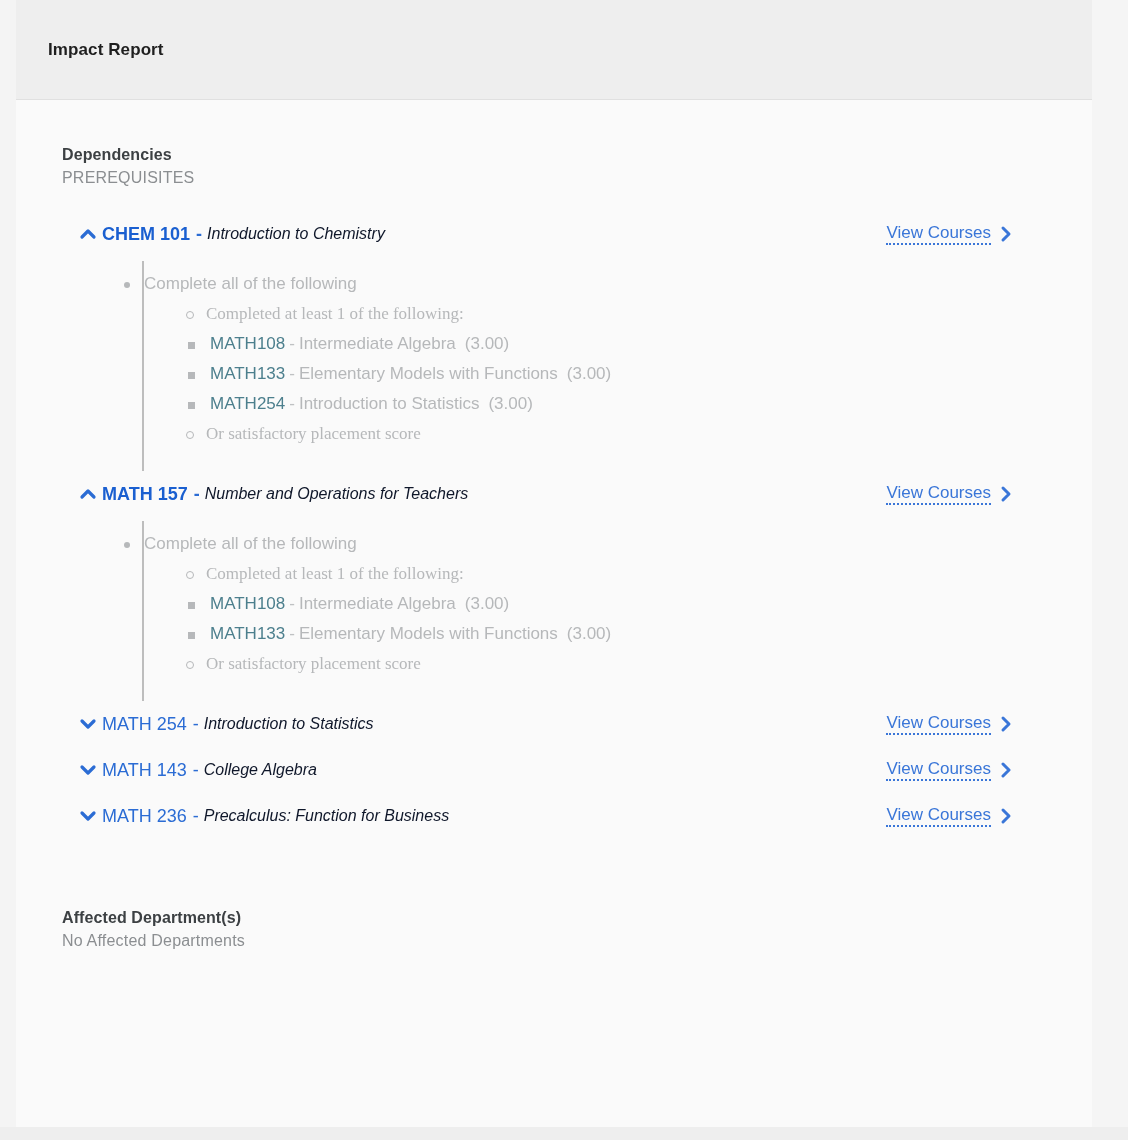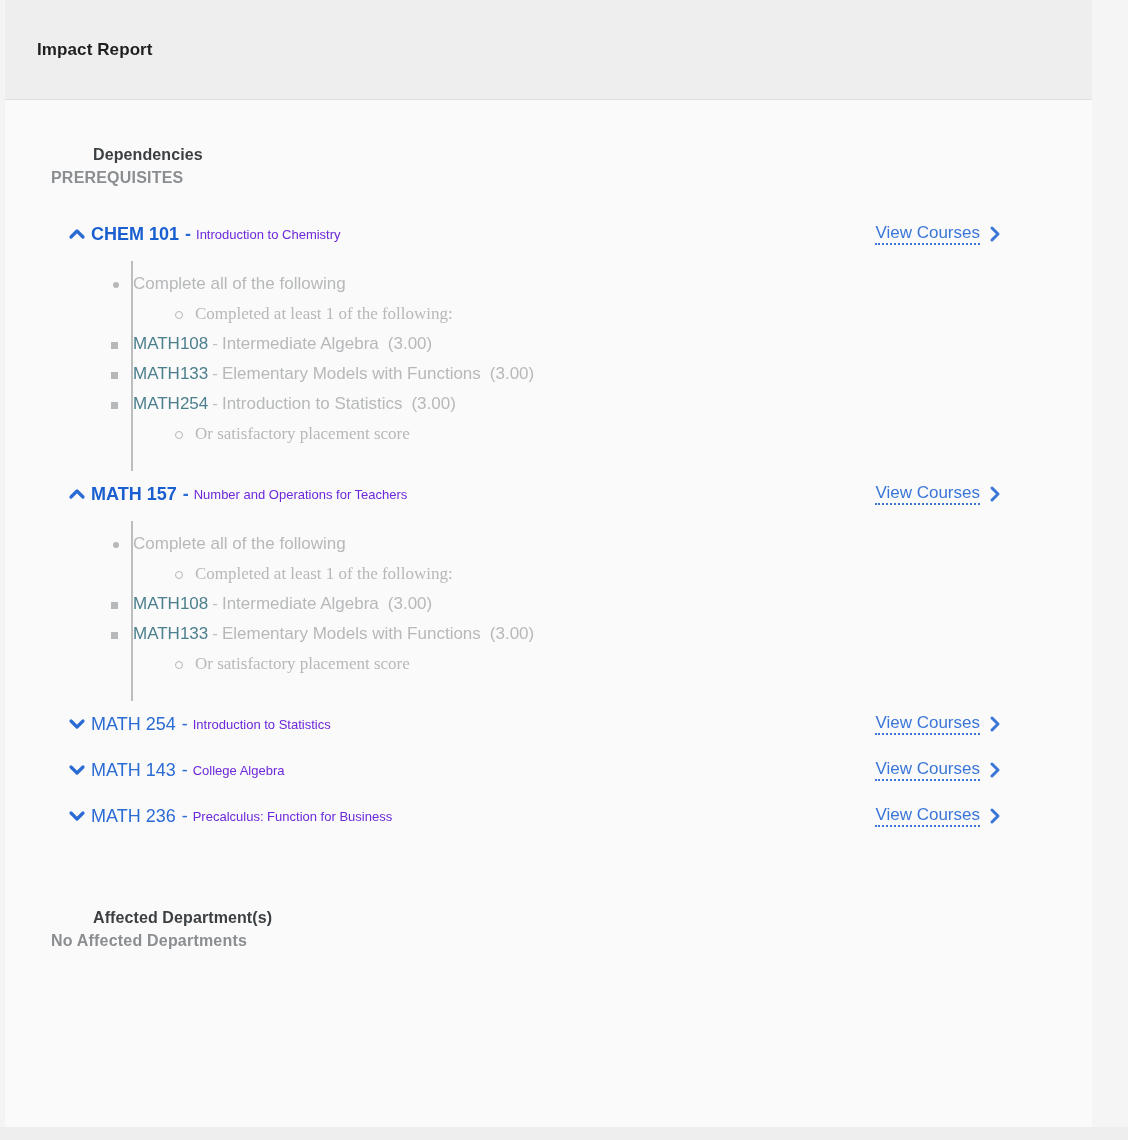--- a/index.html
+++ b/index.html
@@ -7,21 +7,21 @@
   html, body {
     width: 1128px;
     height: 1140px;
     background: #f4f4f4;
     font-family: "Liberation Sans", sans-serif;
     -webkit-font-smoothing: antialiased;
   }
 
   #panel {
     position: absolute;
-    left: 5px; top: 0;
+    left: 16px; top: 0;
     width: 1091px;
     height: 1127px;
     background: #fafafa;
     border-right: 1px solid #dcdcdc;
     overflow: hidden;
   }
 
   
   #panel-header {
     height: 100px;
@@ -39,28 +39,26 @@
   }
 
   
   #panel-body { padding: 46px 46px 0 46px; }
 
   .section-title {
     font-size: 16px;
     font-weight: bold;
     color: #3c4043;
     letter-spacing: .1px;
-    margin-left: 42px;
   }
   .section-sub {
     font-size: 16px;
     color: #8b8e91;
     margin-top: 5px;
     letter-spacing: .2px;
-    font-weight: bold;
   }
 
   
   #dependency-list { margin-top: 24px; }
 
   .dep-item { position: relative; }
 
   .dep-row {
     display: flex;
     align-items: center;
@@ -89,23 +87,24 @@
   .dep-item.expanded .dep-code { font-weight: bold; color: #1a5fd0; }
 
   .dep-dash {
     font-size: 18px;
     color: #2b6cd4;
     margin: 0 5px 0 6px;
   }
   .dep-item.expanded .dep-dash { font-weight: bold; }
 
   .dep-title {
-    font-size: 13px;
-    color: #6d28d9;
+    font-size: 16px;
+    color: #0f172a;
     white-space: nowrap;
+    font-style: italic;
   }
 
   .view-courses {
     margin-left: auto;
     display: inline-flex;
     align-items: center;
     color: #3a76d8;
     font-size: 17px;
     cursor: pointer;
     padding-right: 46px;
@@ -146,21 +145,21 @@
   .lvl2 > li::before {
     content: "";
     position: absolute;
     left: -20px; top: 12px;
     width: 6px; height: 6px;
     border-radius: 50%;
     border: 1px solid #b6b8ba;
     background: transparent;
   }
   
-  .lvl3 { }
+  .lvl3 { padding-left: 66px; }
   .lvl3 > li::before {
     content: "";
     position: absolute;
     left: -22px; top: 13px;
     width: 7px; height: 7px;
     background: #b6b8ba;
   }
 
   .c-code  { color: #4c7f8d; }
   .c-dash  { color: #bfc1c3; margin: 0 4px; }

